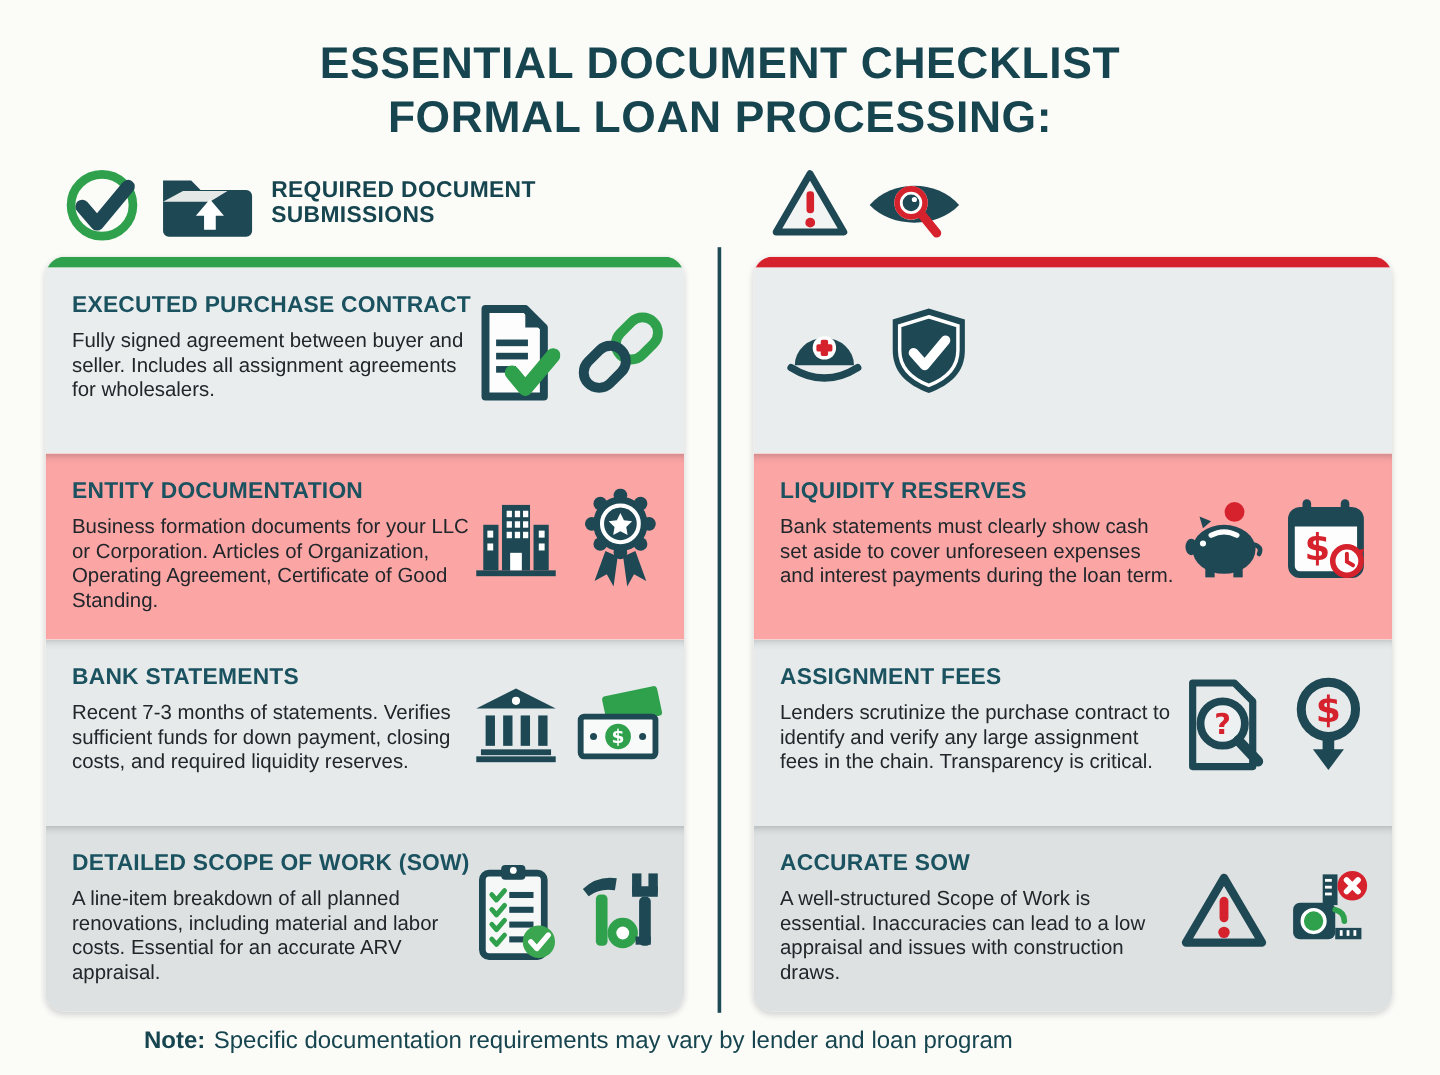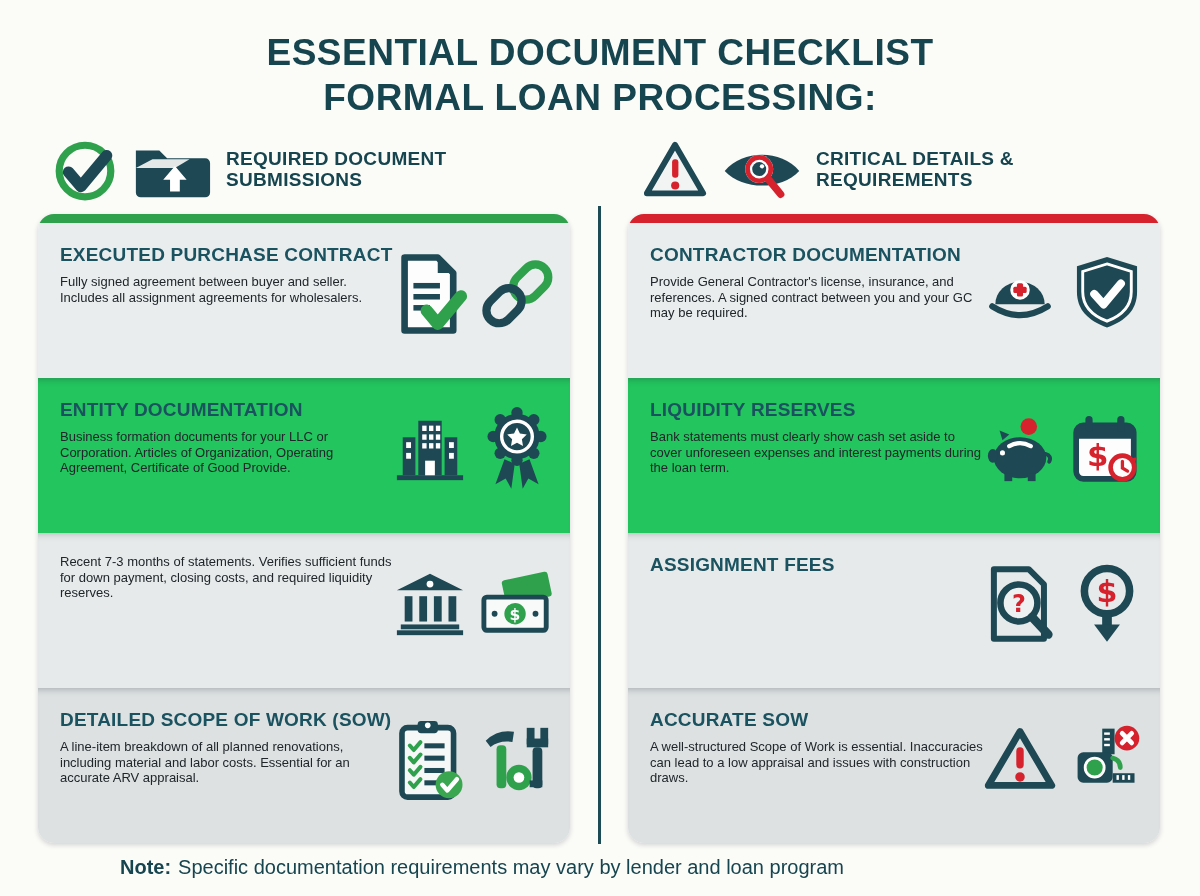--- a/index.html
+++ b/index.html
@@ -34,28 +34,28 @@
     border-radius:16px; overflow:hidden; box-shadow:0 2px 5px rgba(30,40,45,.18);
   }
   .accent-bar{height:9px;}
   .accent-green{background:var(--green);}
   .accent-red{background:var(--red);}
   .card{
     height:155px; display:flex; justify-content:space-between; align-items:flex-start;
     padding:21px 10px 0 22px;
   }
   .s0{background:#e9edee;}
-  .s1{background:#22c55e; box-shadow:inset 0 7px 7px -6px rgba(40,50,55,.35);}
+  .s1{background:#fca5a5; box-shadow:inset 0 7px 7px -6px rgba(40,50,55,.35);}
   .s2{background:#e6eaeb; box-shadow:inset 0 7px 7px -6px rgba(40,50,55,.28);}
   .s3{background:#dde1e2; box-shadow:inset 0 7px 7px -6px rgba(40,50,55,.32);}
   .card-text{width:335px;}
   .card-title{
     color:#1b5260; font-weight:bold; font-size:19px; letter-spacing:.2px; margin-bottom:8px;
   }
-  .card-body{font-size:13px; line-height:1.21; color:var(--body-ink);}
+  .card-body{font-size:17px; line-height:1.21; color:var(--body-ink);}
   .card-icons{display:flex; align-items:center; gap:13px; margin-top:8px; padding-right:6px;}
   .ic{width:74px; height:84px; display:flex; align-items:center; justify-content:center;}
   .ic svg{width:100%; height:100%;}
   .ic-h{width:66px; height:66px; display:flex; align-items:center; justify-content:center;}
   .ic-h svg{width:100%; height:100%;}
   .ic-h.wide{width:82px;}
   .divider{
     position:absolute; left:598px; top:206px; width:3px; height:638px; background:var(--teal);
   }
   .note{
@@ -116,21 +116,21 @@
               <rect x="30" y="12" width="38" height="25" rx="12.5" fill="none" stroke="#2fa14c" stroke-width="8" transform="rotate(-45 49 24)"></rect>
               <rect x="4" y="35" width="38" height="25" rx="12.5" fill="none" stroke="#1d4854" stroke-width="8" transform="rotate(-45 23 47)"></rect>
             </svg>
         </span>
       </div>
     </article>
 
     <article class="card s1">
       <div class="card-text">
         <div class="card-title">ENTITY DOCUMENTATION</div>
-        <div class="card-body">Business formation documents for your LLC or Corporation. Articles of Organization, Operating Agreement, Certificate of Good Provide.</div>
+        <div class="card-body">Business formation documents for your LLC or Corporation. Articles of Organization, Operating Agreement, Certificate of Good Standing.</div>
       </div>
       <div class="card-icons">
         <span class="ic">
           <svg viewBox="0 0 76 68">
               <rect x="26" y="5" width="24" height="56" fill="#1d4854"></rect>
               <rect x="10" y="22" width="13" height="39" fill="#1d4854"></rect>
               <rect x="53" y="22" width="13" height="39" fill="#1d4854"></rect>
               <rect x="4" y="61" width="68" height="5" fill="#1d4854"></rect>
               <g fill="#ffffff">
                 <rect x="30" y="10" width="4.5" height="5.5"></rect>
@@ -167,20 +167,21 @@
               </g>
               <circle cx="32" cy="26" r="13.5" fill="none" stroke="#ffffff" stroke-width="3"></circle>
               <path transform="translate(32 27)" d="M0,-9 L2.6,-3.6 8.6,-2.8 4.3,1.4 5.3,7.3 0,4.5 -5.3,7.3 -4.3,1.4 -8.6,-2.8 -2.6,-3.6 Z" fill="#ffffff"></path>
             </svg>
         </span>
       </div>
     </article>
 
     <article class="card s2">
       <div class="card-text">
+        <div class="card-title">BANK STATEMENTS</div>
         <div class="card-body">Recent 7-3 months of statements. Verifies sufficient funds for down payment, closing costs, and required liquidity reserves.</div>
       </div>
       <div class="card-icons">
         <span class="ic">
           <svg viewBox="0 0 76 68">
               <path d="M38 3 L72 20 H4 Z" fill="#1d4854"></path>
               <circle cx="38" cy="13.5" r="3.5" fill="#ffffff"></circle>
               <g fill="#1d4854">
                 <rect x="12" y="26" width="8" height="26"></rect>
                 <rect x="27" y="26" width="8" height="26"></rect>
@@ -265,31 +266,26 @@
     <span class="ic-h wide">
       <svg viewBox="0 0 88 64">
           <path d="M4 33 C24 10 64 10 84 33 C64 54 24 54 4 33 Z" fill="#1d4854"></path>
           <circle cx="41" cy="31" r="15" fill="#ffffff"></circle>
           <circle cx="41" cy="31" r="12.5" fill="#ffffff" stroke="#d5222d" stroke-width="5"></circle>
           <circle cx="41" cy="31" r="7.5" fill="#1d4854"></circle>
           <circle cx="44" cy="28" r="2.3" fill="#ffffff"></circle>
           <line x1="51" y1="42" x2="64" y2="58" stroke="#d5222d" stroke-width="8" stroke-linecap="round"></line>
         </svg>
     </span>
-    <span class="hlabel">CRITICAL DETAILS &amp; REQUIREMENTS</span>
   </header>
 
   <div class="panel">
     <div class="accent-bar accent-red"></div>
 
     <article class="card s0">
-      <div class="card-text">
-        <div class="card-title">CONTRACTOR DOCUMENTATION</div>
-        <div class="card-body">Provide General Contractor's license, insurance, and references. A signed contract between you and your GC may be required.</div>
-      </div>
       <div class="card-icons">
         <span class="ic">
           <svg viewBox="0 0 72 62">
               <path d="M12 41 a24 22 0 0 1 48 0 Z" fill="#1d4854"></path>
               <circle cx="36" cy="27" r="9.5" fill="#ffffff"></circle>
               <rect x="33" y="20.5" width="6" height="13" rx="1.5" fill="#d5222d"></rect>
               <rect x="29.5" y="24" width="13" height="6" rx="1.5" fill="#d5222d"></rect>
               <path d="M9 43 q27 17 54 0" stroke="#1d4854" stroke-width="6" fill="none" stroke-linecap="round"></path>
             </svg>
         </span>
@@ -333,20 +329,21 @@
               <path d="M51 47 v6.5 l5 3" stroke="#d5222d" stroke-width="3.2" fill="none" stroke-linecap="round"></path>
               <path d="M60 44 l5 -1 -2 6 z" fill="#d5222d"></path>
             </svg>
         </span>
       </div>
     </article>
 
     <article class="card s2">
       <div class="card-text">
         <div class="card-title">ASSIGNMENT FEES</div>
+        <div class="card-body">Lenders scrutinize the purchase contract to identify and verify any large assignment fees in the chain. Transparency is critical.</div>
       </div>
       <div class="card-icons">
         <span class="ic">
           <svg viewBox="0 0 68 74">
               <path d="M10 5 H42 L56 19 V69 H10 Z" fill="none" stroke="#1d4854" stroke-width="5.5" stroke-linejoin="round"></path>
               <circle cx="33" cy="36" r="17" fill="#eef1f1" stroke="#1d4854" stroke-width="6"></circle>
               <text x="33" y="44" font-size="22" fill="#d5222d" text-anchor="middle">?</text>
               <line x1="45" y1="49" x2="60" y2="65" stroke="#1d4854" stroke-width="8" stroke-linecap="round"></line>
             </svg>
         </span>

